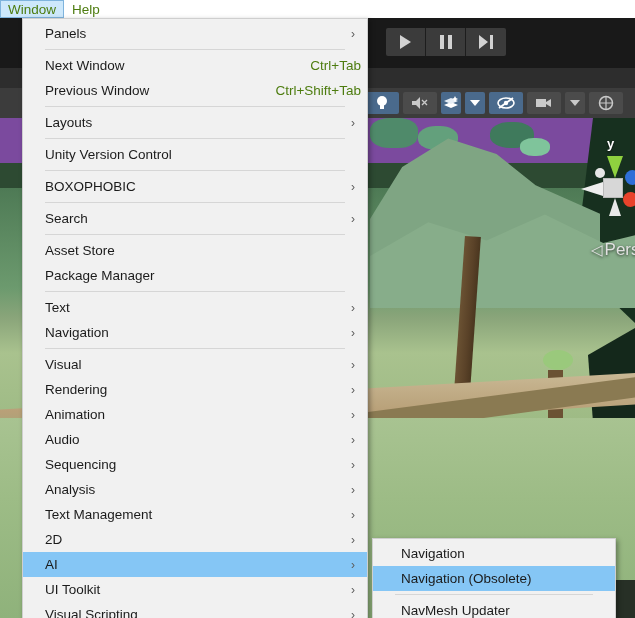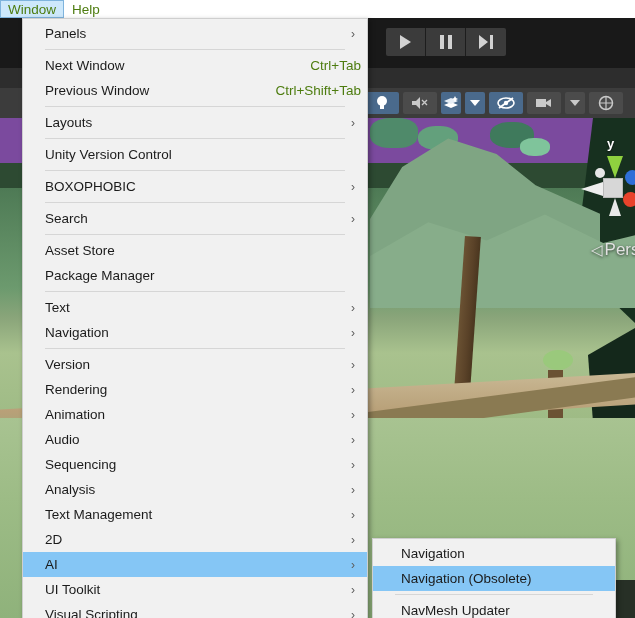--- a/index.html
+++ b/index.html
@@ -419,21 +419,21 @@
       <div class="mi">
         <span>Text</span>
         <span class="chev">›</span>
       </div>
       <div class="mi">
         <span>Navigation</span>
         <span class="chev">›</span>
       </div>
       <div class="sep"></div>
       <div class="mi">
-        <span>Version</span>
+        <span>Visual</span>
         <span class="chev">›</span>
       </div>
       <div class="mi">
         <span>Rendering</span>
         <span class="chev">›</span>
       </div>
       <div class="mi">
         <span>Animation</span>
         <span class="chev">›</span>
       </div>

